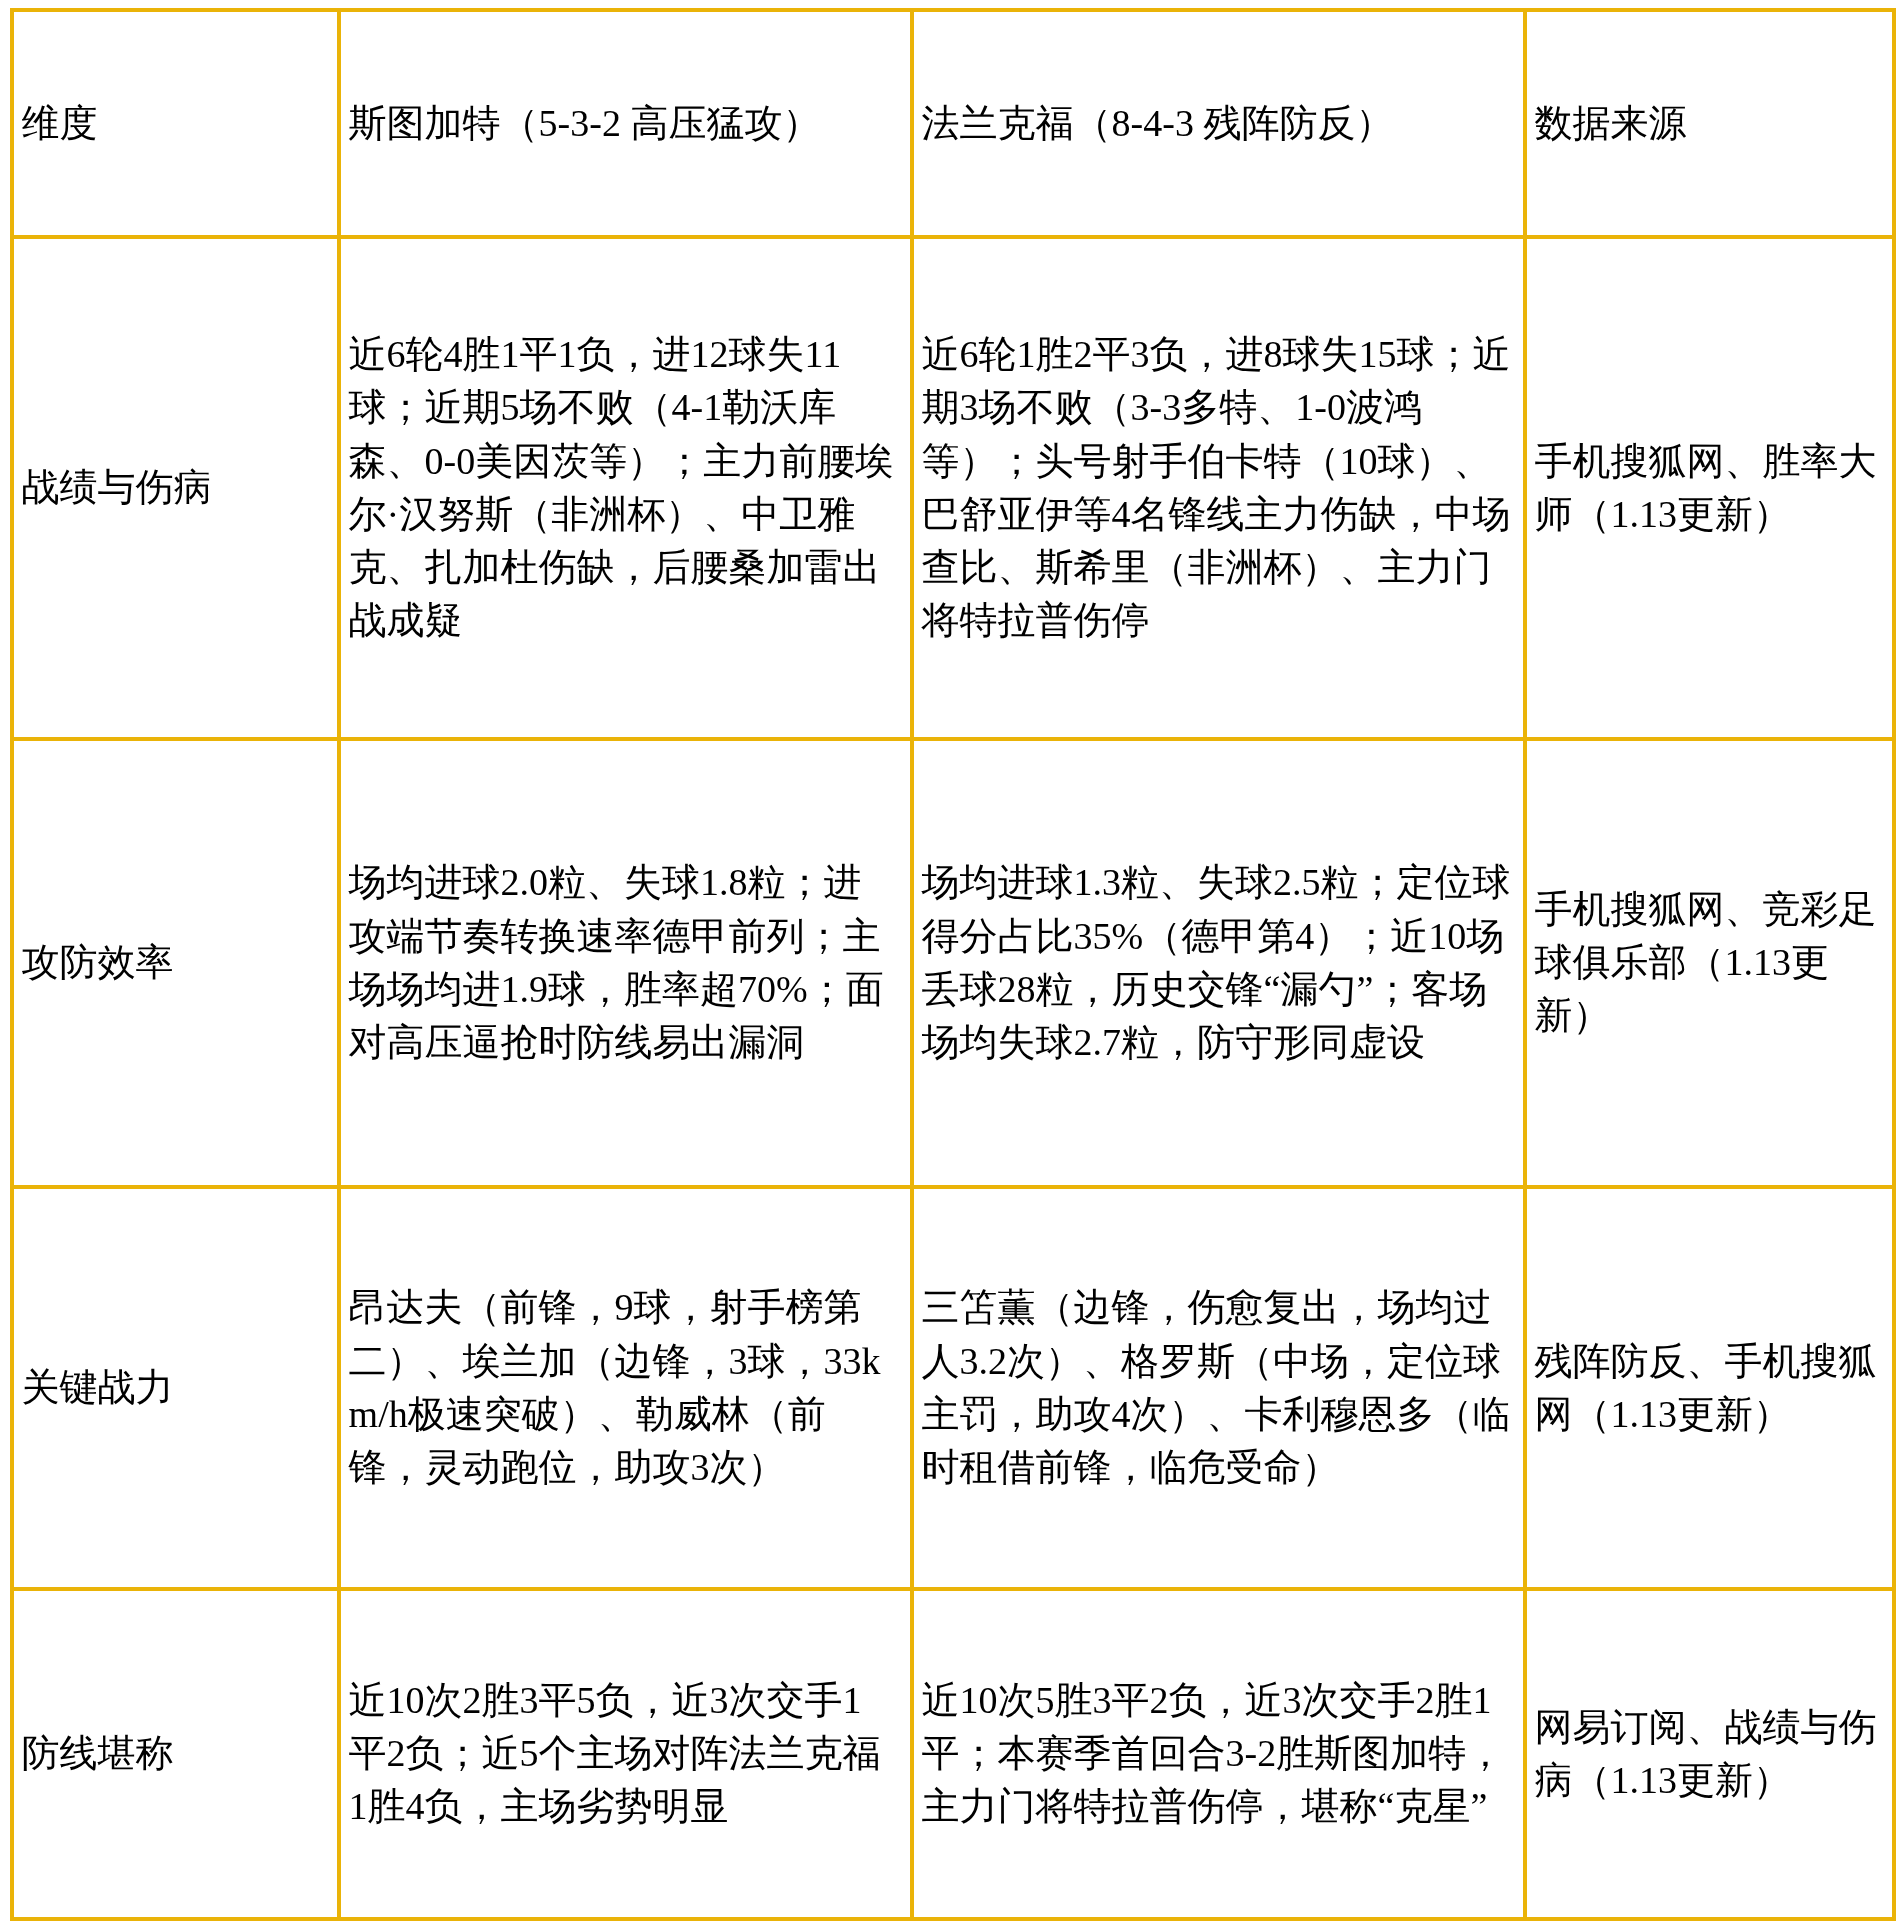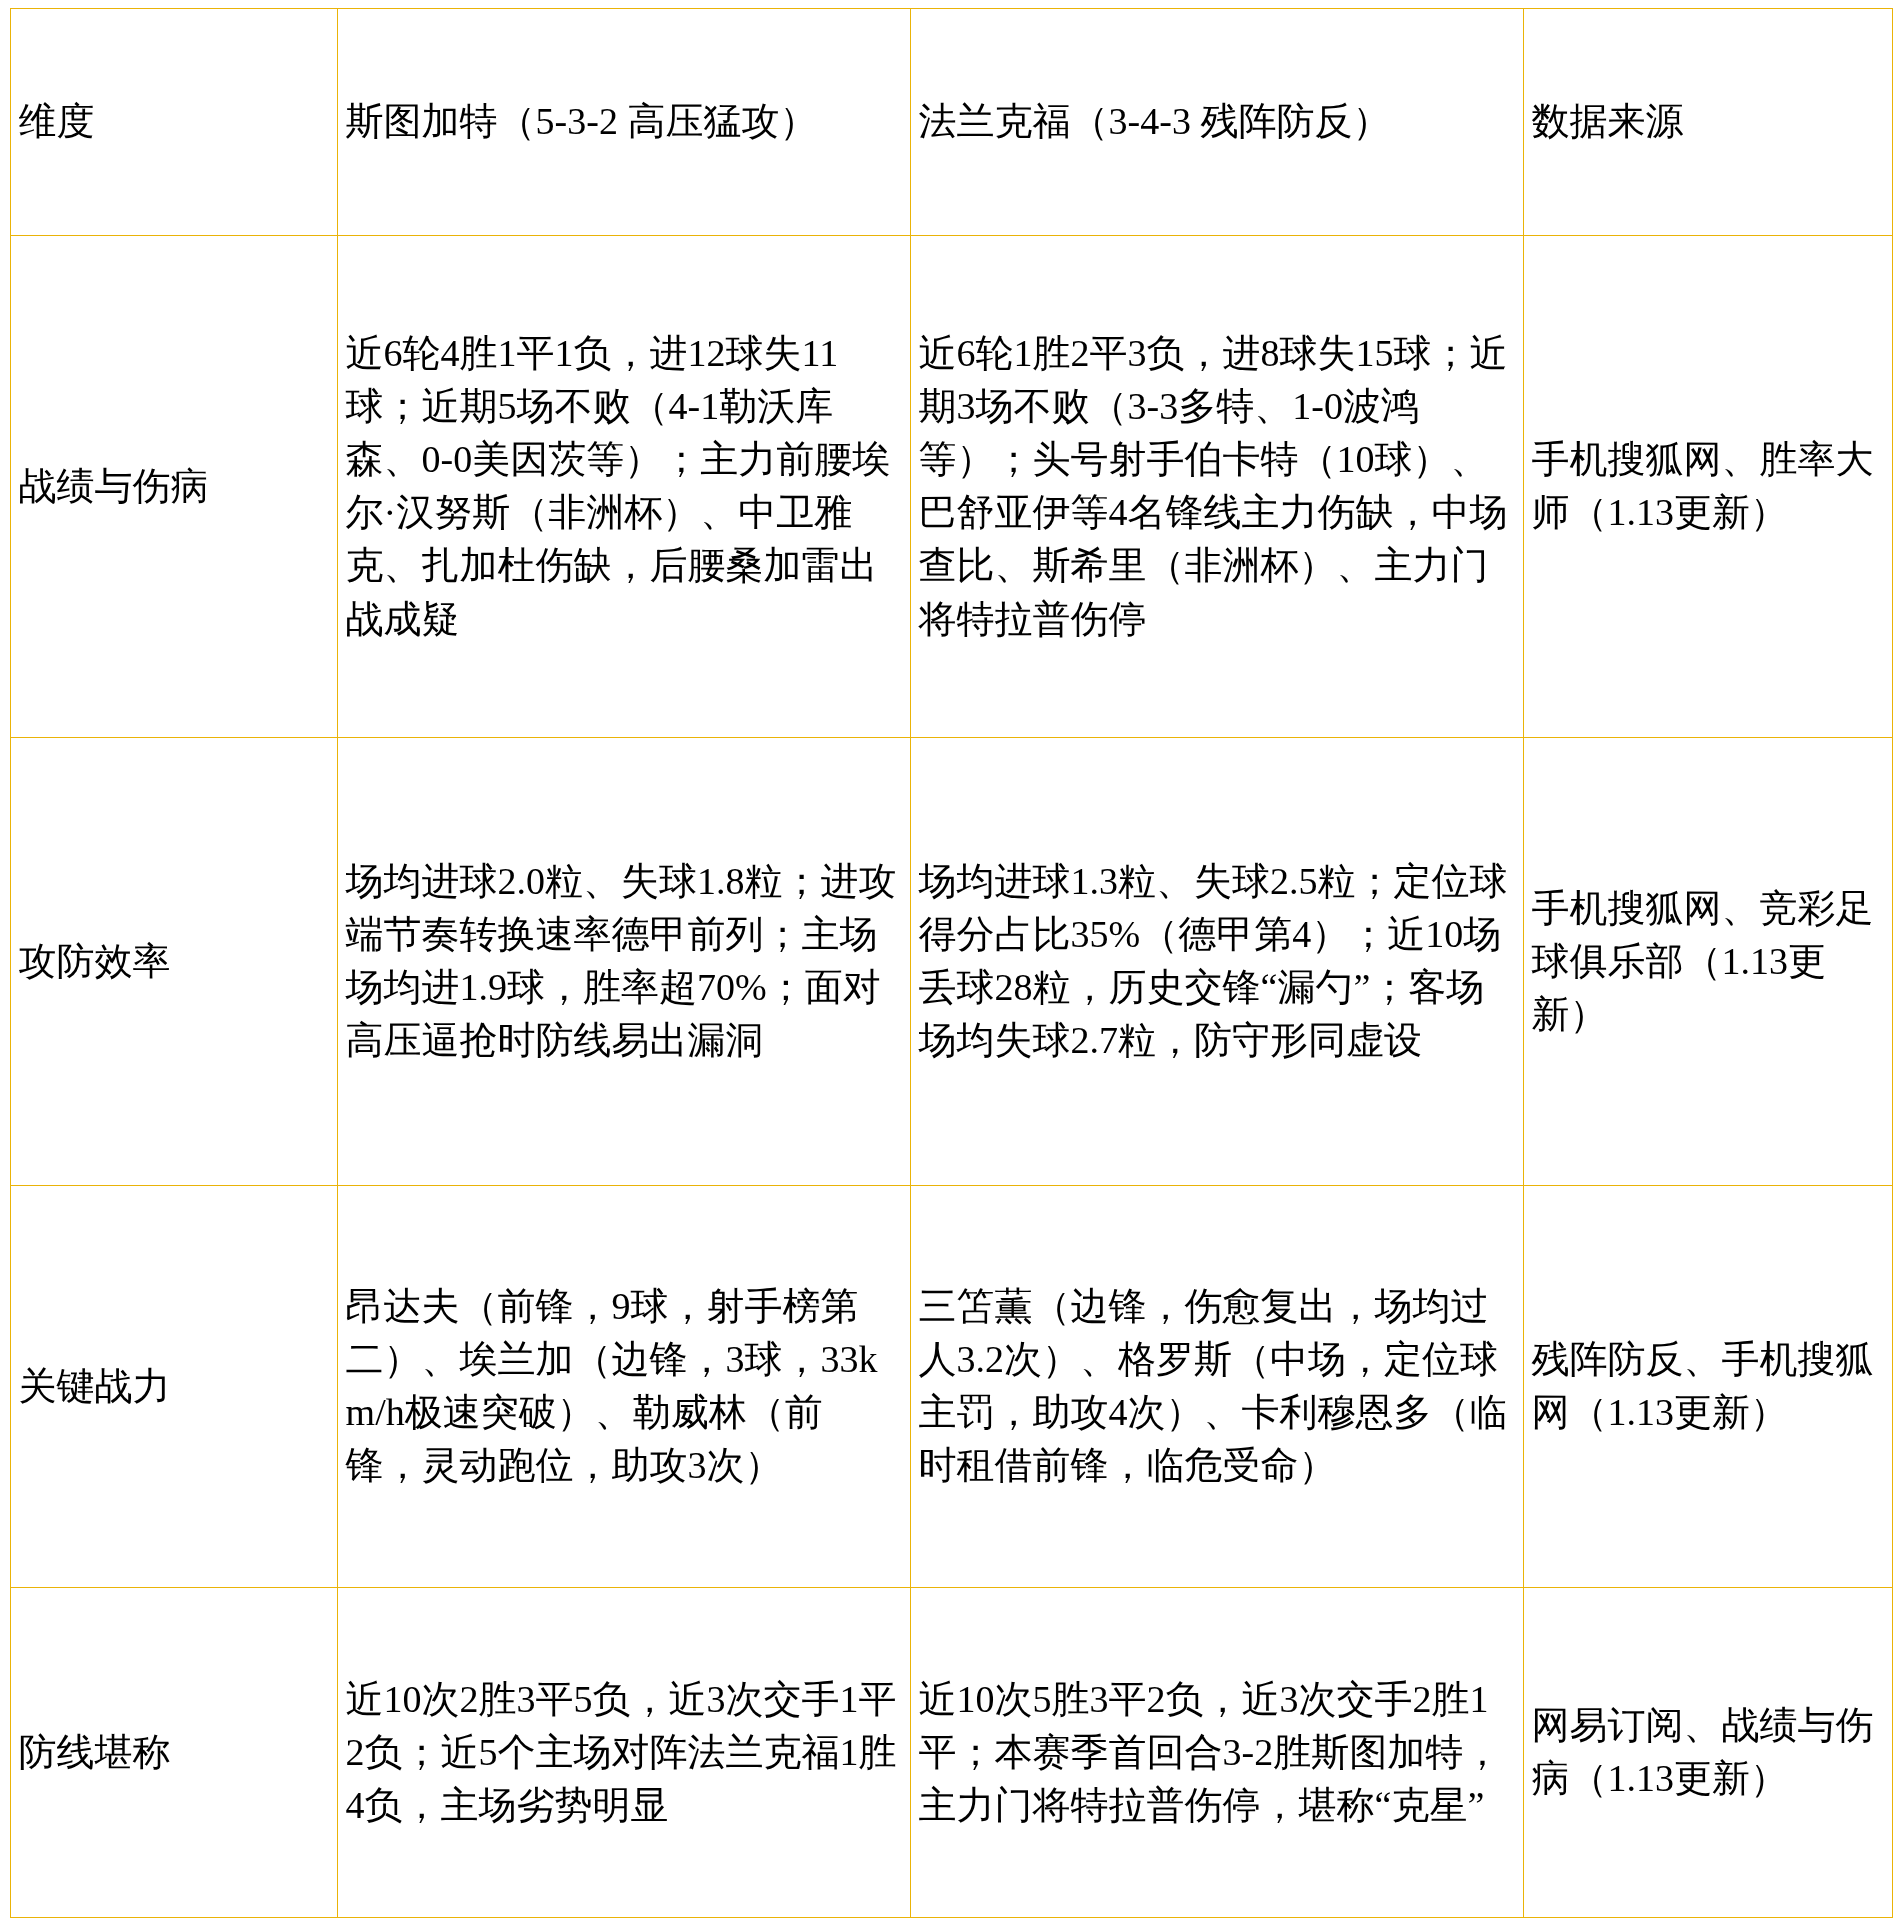--- a/index.html
+++ b/index.html
@@ -19,21 +19,21 @@
     table-layout: fixed;
     width: 1882px;
     font-family: "Liberation Serif", "DejaVu Serif", serif;
     font-size: 38px;
     line-height: 1.4;
     color: #000000;
     background: #ffffff;
   }
   table.compare th,
   table.compare td {
-    border: 1px solid #eab308;
+    border: 4px solid #eab308;
     vertical-align: middle;
     text-align: left;
     font-weight: normal;
     padding: 9.8px 11.8px 9.8px 7.8px;
     box-sizing: border-box;
     word-break: break-all;
     overflow-wrap: break-word;
   }
   col.c-dim    { width: 327px; }
   col.c-stu    { width: 573px; }
@@ -53,21 +53,21 @@
     <colgroup>
       <col class="c-dim">
       <col class="c-stu">
       <col class="c-fra">
       <col class="c-src">
     </colgroup>
     <thead>
       <tr class="r-head">
         <th>维度</th>
         <th>斯图加特（5-3-2 高压猛攻）</th>
-        <th>法兰克福（3-4-3 残阵防反）</th>
+        <th>法兰克福（8-4-3 残阵防反）</th>
         <th>数据来源</th>
       </tr>
     </thead>
     <tbody>
       <tr class="r-0">
         <td>战绩与伤病</td>
         <td>近6轮4胜1平1负，进12球失11球；近期5场不败（4-1勒沃库森、0-0美因茨等）；主力前腰埃尔·汉努斯（非洲杯）、中卫雅克、扎加杜伤缺，后腰桑加雷出战成疑</td>
         <td>近6轮1胜2平3负，进8球失15球；近期3场不败（3-3多特、1-0波鸿等）；头号射手伯卡特（10球）、巴舒亚伊等4名锋线主力伤缺，中场查比、斯希里（非洲杯）、主力门将特拉普伤停</td>
         <td>手机搜狐网、胜率大师（1.13更新）</td>
       </tr>

